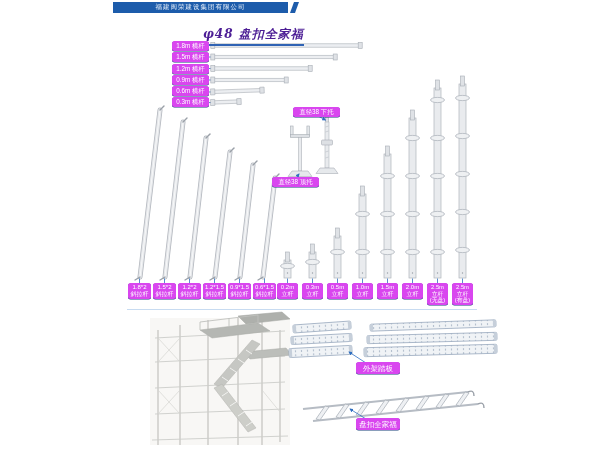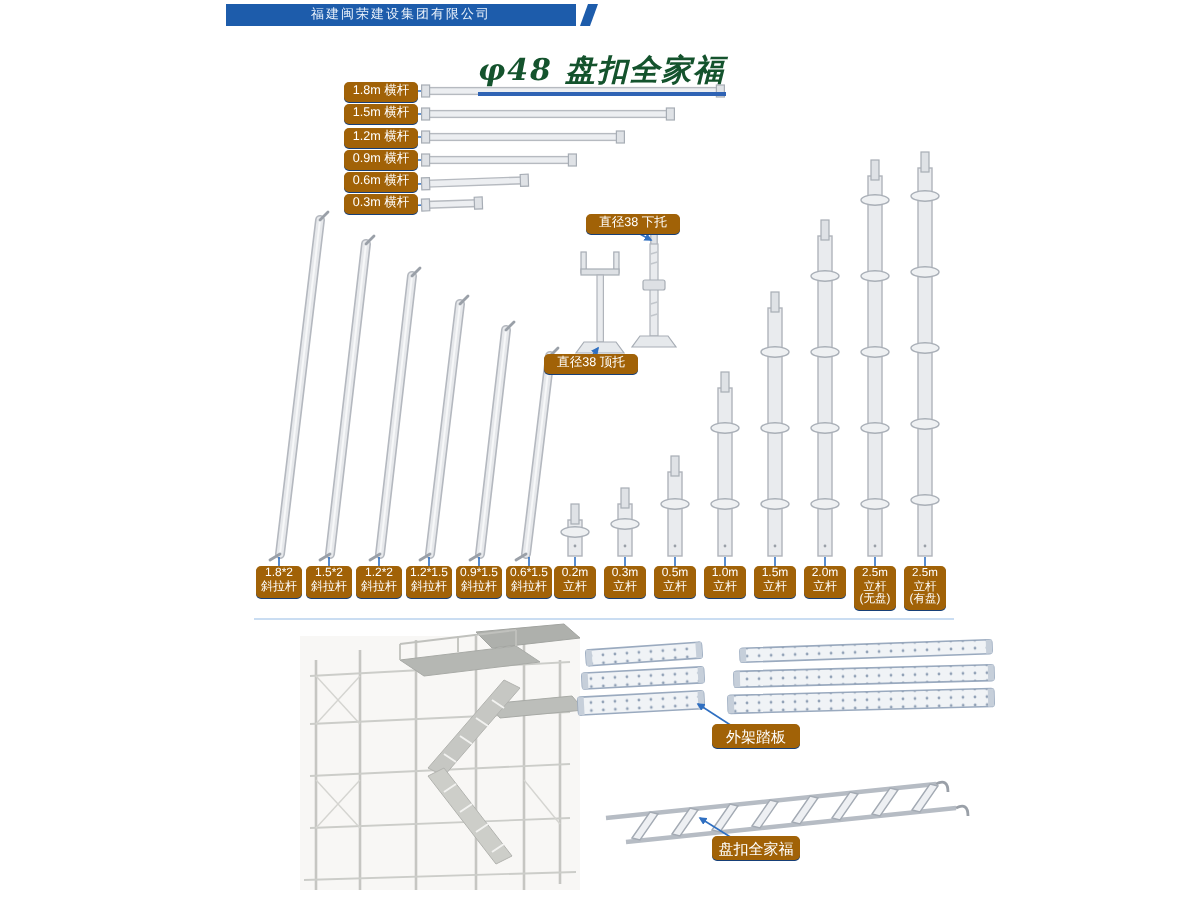--- a/index.html
+++ b/index.html
@@ -6,23 +6,23 @@
   body{width:600px;height:450px;position:relative;background:#ffffff;overflow:hidden;
        font-family:"Liberation Sans",sans-serif;}
   #stage{position:absolute;inset:0;}
   #art{position:absolute;left:0;top:0;}
   .hdr-bar{position:absolute;left:113px;top:2px;width:175px;height:11px;background:#1d5cab;
            display:flex;align-items:center;justify-content:center;}
   .hdr-bar span{color:#eaf2fb;font-size:6.5px;letter-spacing:1px;white-space:nowrap;}
   .hdr-stripe{position:absolute;left:292px;top:2px;width:5px;height:11px;background:#1d5cab;
               transform:skewX(-20deg);}
   .page-title{position:absolute;left:203px;top:26px;font-family:"DejaVu Serif",serif;
-              font-style:italic;font-weight:bold;font-size:15px;color:#14532d;
-              border-bottom:2px solid #2f63b4;padding-bottom:1px;letter-spacing:1px;margin-left:36px;}
-  .lbl{position:absolute;background:#a16207;color:#ffffff;border-radius:2.5px;text-align:center;
+              font-style:italic;font-weight:bold;font-size:12px;color:#4c1d95;
+              border-bottom:2px solid #2f63b4;padding-bottom:1px;letter-spacing:1px;}
+  .lbl{position:absolute;background:#d946ef;color:#ffffff;border-radius:2.5px;text-align:center;
        display:flex;flex-direction:column;justify-content:center;line-height:1.2;
        box-shadow:0 0.5px 0 #163f78;}
   .lbl span{display:block;white-space:nowrap;}
   .lbl-ledger{left:172px;width:37px;height:10px;font-size:6.3px;}
   .lbl-jack{width:47px;height:10px;font-size:6.3px;}
   .lbl-2l{width:23px;height:16px;font-size:6px;top:283px;}
   .lbl-3l{width:23px;height:22px;font-size:5.8px;top:283px;}
   .lbl-big{width:44px;height:12px;font-size:7.5px;left:356px;}
 </style>
 </head>

